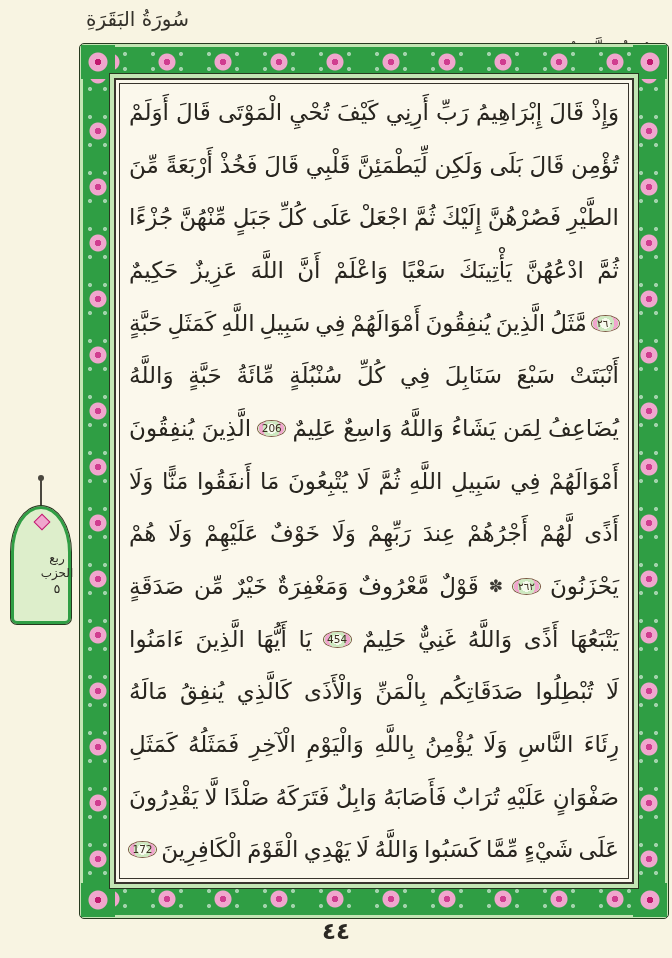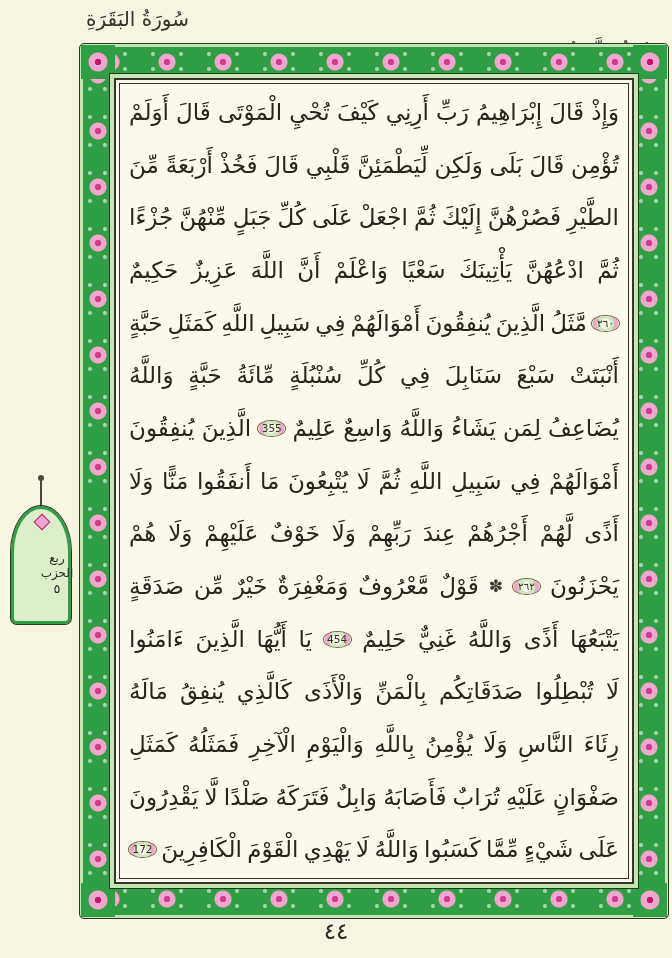--- a/index.html
+++ b/index.html
@@ -109,21 +109,21 @@
   }
   .dome::before{
     content:"";position:absolute;top:7px;left:50%;margin-left:-5px;
     width:10px;height:10px;background:var(--pink);
     border:1px solid #c2186e;transform:rotate(45deg);
   }
   .dome .num{font-size:13px;}
 
   .pagenum{
     position:absolute;top:918px;left:0;right:0;
-    text-align:center;font-size:23px;font-weight:normal;color:#2b2823;
+    text-align:center;font-size:23px;font-weight:bold;color:#2b2823;
   }
 </style>
 </head>
 <body>
 
 <div class="hdr hdr-right">الجُزْءُ الثَّالِثُ</div>
 <div class="hdr hdr-left">سُورَةُ البَقَرَةِ</div>
 
 <div class="frame">
   <div class="band band-top"></div>
@@ -208,21 +208,21 @@
             <span class="w">حَبَّةٍ</span>
             <span class="w">وَاللَّهُ</span>
           </div>
           <div class="qline">
             <span class="w">يُضَاعِفُ</span>
             <span class="w">لِمَن</span>
             <span class="w">يَشَاءُ</span>
             <span class="w">وَاللَّهُ</span>
             <span class="w">وَاسِعٌ</span>
             <span class="w">عَلِيمٌ</span>
-            <span class="ayah">355</span>
+            <span class="ayah">206</span>
             <span class="w">الَّذِينَ</span>
             <span class="w">يُنفِقُونَ</span>
           </div>
           <div class="qline">
             <span class="w">أَمْوَالَهُمْ</span>
             <span class="w">فِي</span>
             <span class="w">سَبِيلِ</span>
             <span class="w">اللَّهِ</span>
             <span class="w">ثُمَّ</span>
             <span class="w">لَا</span>

